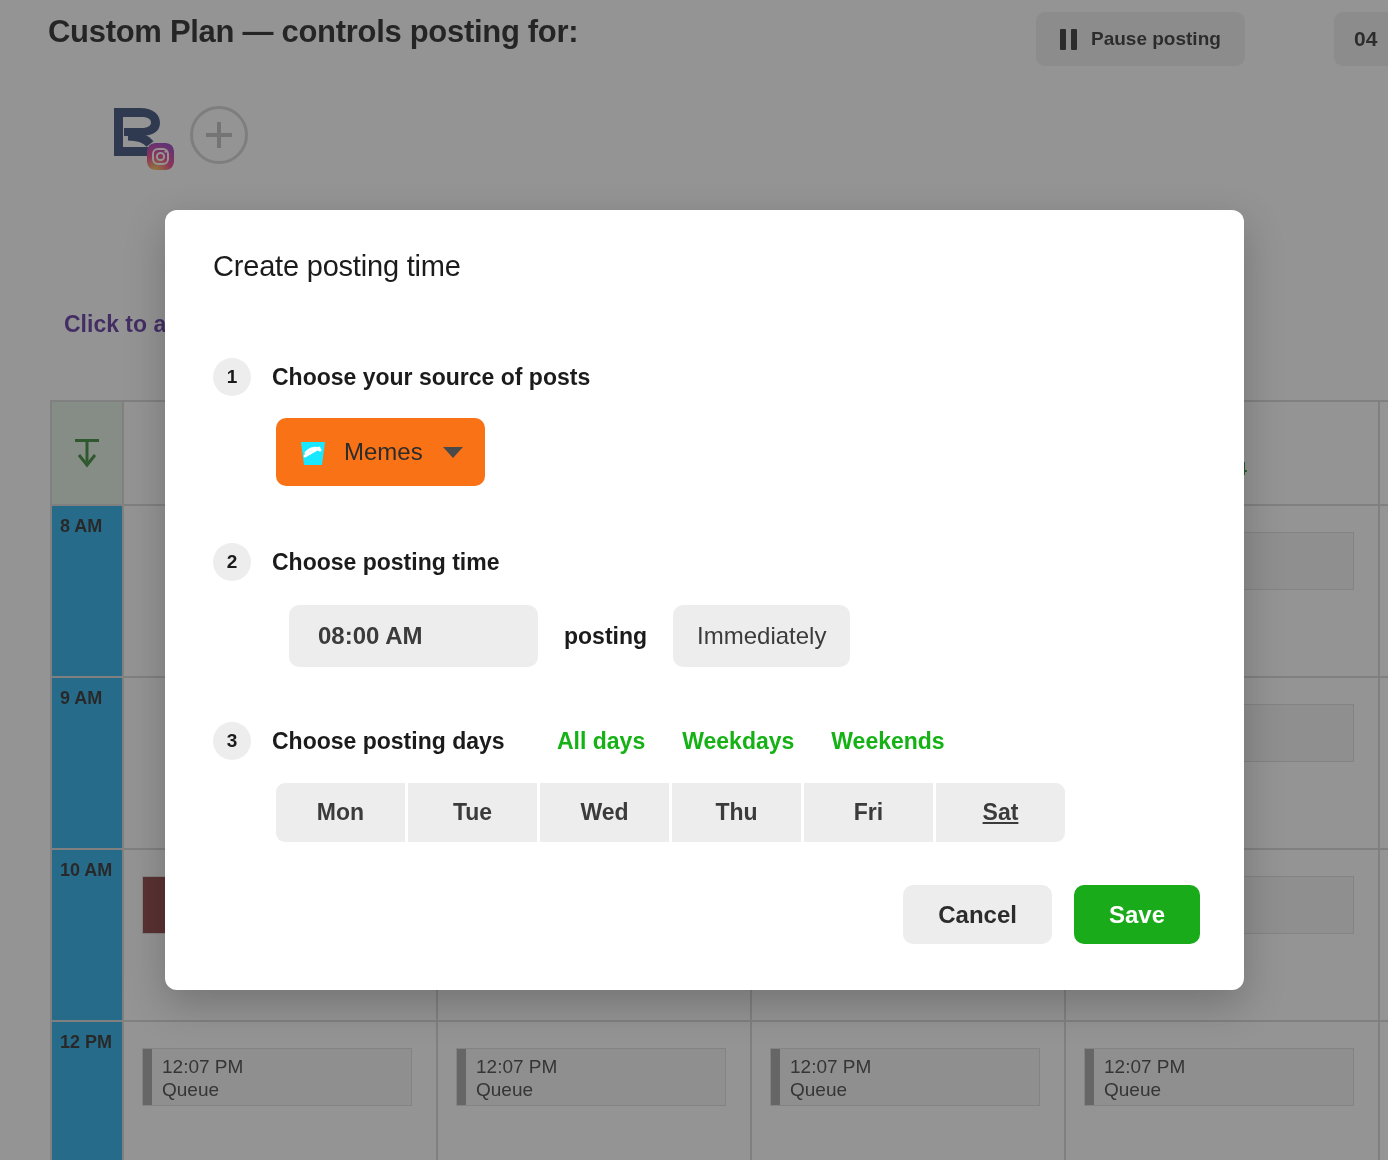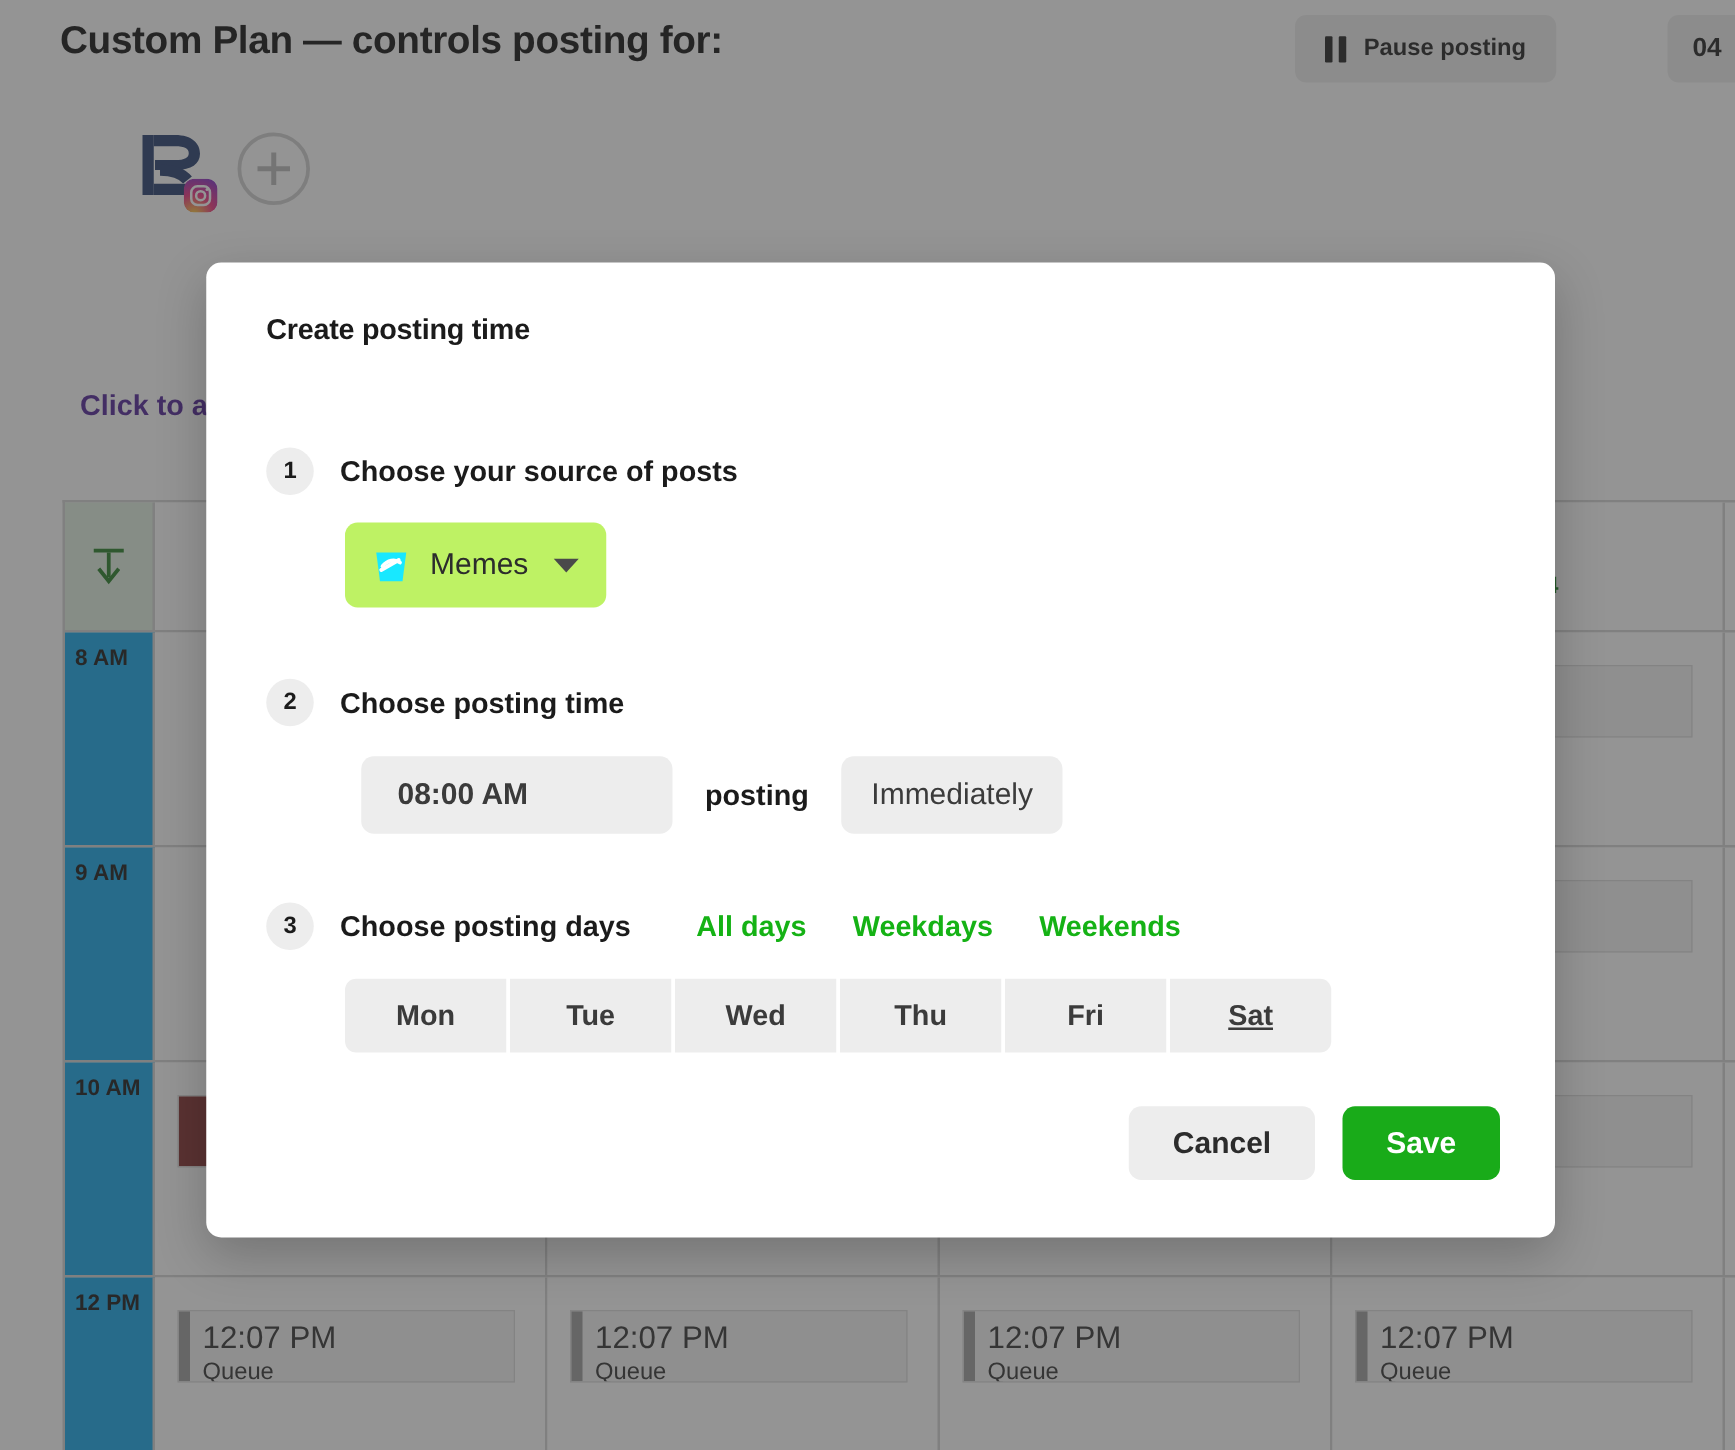--- a/index.html
+++ b/index.html
@@ -111,21 +111,21 @@
     position: absolute;
     background: #f3f3f3;
     border: 1px solid #d9d9d9;
     display: flex; align-items: stretch; overflow: hidden;
   }
   .event-bar { width: 9px; flex: 0 0 9px; }
   .event-body {
     padding: 6px 0 0 10px;
     display: flex; flex-direction: column; line-height: 1.22;
   }
-  .event-time { font-size: 25px; color: #2d2d2d; }
+  .event-time { font-size: 19px; color: #2d2d2d; }
   .event-sub { font-size: 19px; color: #2d2d2d; }
 
   .chip-new {
     left: 18px; top: 26px; width: 270px; height: 58px;
   }
   .chip-empty {
     left: 18px; top: 26px; width: 270px; height: 58px;
   }
   .chip-queue {
     left: 18px; top: 26px; width: 270px; height: 58px;
@@ -142,21 +142,21 @@
   
   #modal {
     position: absolute; left: 165px; top: 210px;
     width: 1079px; height: 780px;
     background: #ffffff; border-radius: 12px;
     z-index: 60;
     box-shadow: 0 14px 40px rgba(0,0,0,0.22);
   }
   .modal-title {
     position: absolute; left: 48px; top: 40px;
-    font-size: 23px; font-weight: bold; color: #1b1b1b;
+    font-size: 29px; font-weight: normal; color: #1b1b1b;
     letter-spacing: -0.2px;
   }
 
   .step { position: absolute; left: 48px; display: flex; align-items: flex-start; }
   .step-badge {
     width: 38px; height: 38px; border-radius: 50%;
     background: #ededed;
     display: flex; align-items: center; justify-content: center;
     font-size: 19px; font-weight: bold; color: #1b1b1b;
     flex: 0 0 38px;
@@ -167,21 +167,21 @@
     line-height: 38px; white-space: nowrap;
   }
 
   #step1 { top: 148px; }
   #step2 { top: 333px; }
   #step3 { top: 512px; }
 
   .source-dropdown {
     position: absolute; left: 111px; top: 208px;
     height: 68px; padding: 0 22px;
-    background: #bef264; border-radius: 10px;
+    background: #f97316; border-radius: 10px;
     display: flex; align-items: center; gap: 16px;
   }
   .bucket-icon { width: 30px; height: 30px; flex: 0 0 30px; }
   .dropdown-value { font-size: 24px; color: #2c2c2c; white-space: nowrap; }
   .caret {
     width: 0; height: 0;
     border-left: 10px solid transparent;
     border-right: 10px solid transparent;
     border-top: 11px solid #4a4a4a;
     margin-left: 4px;

